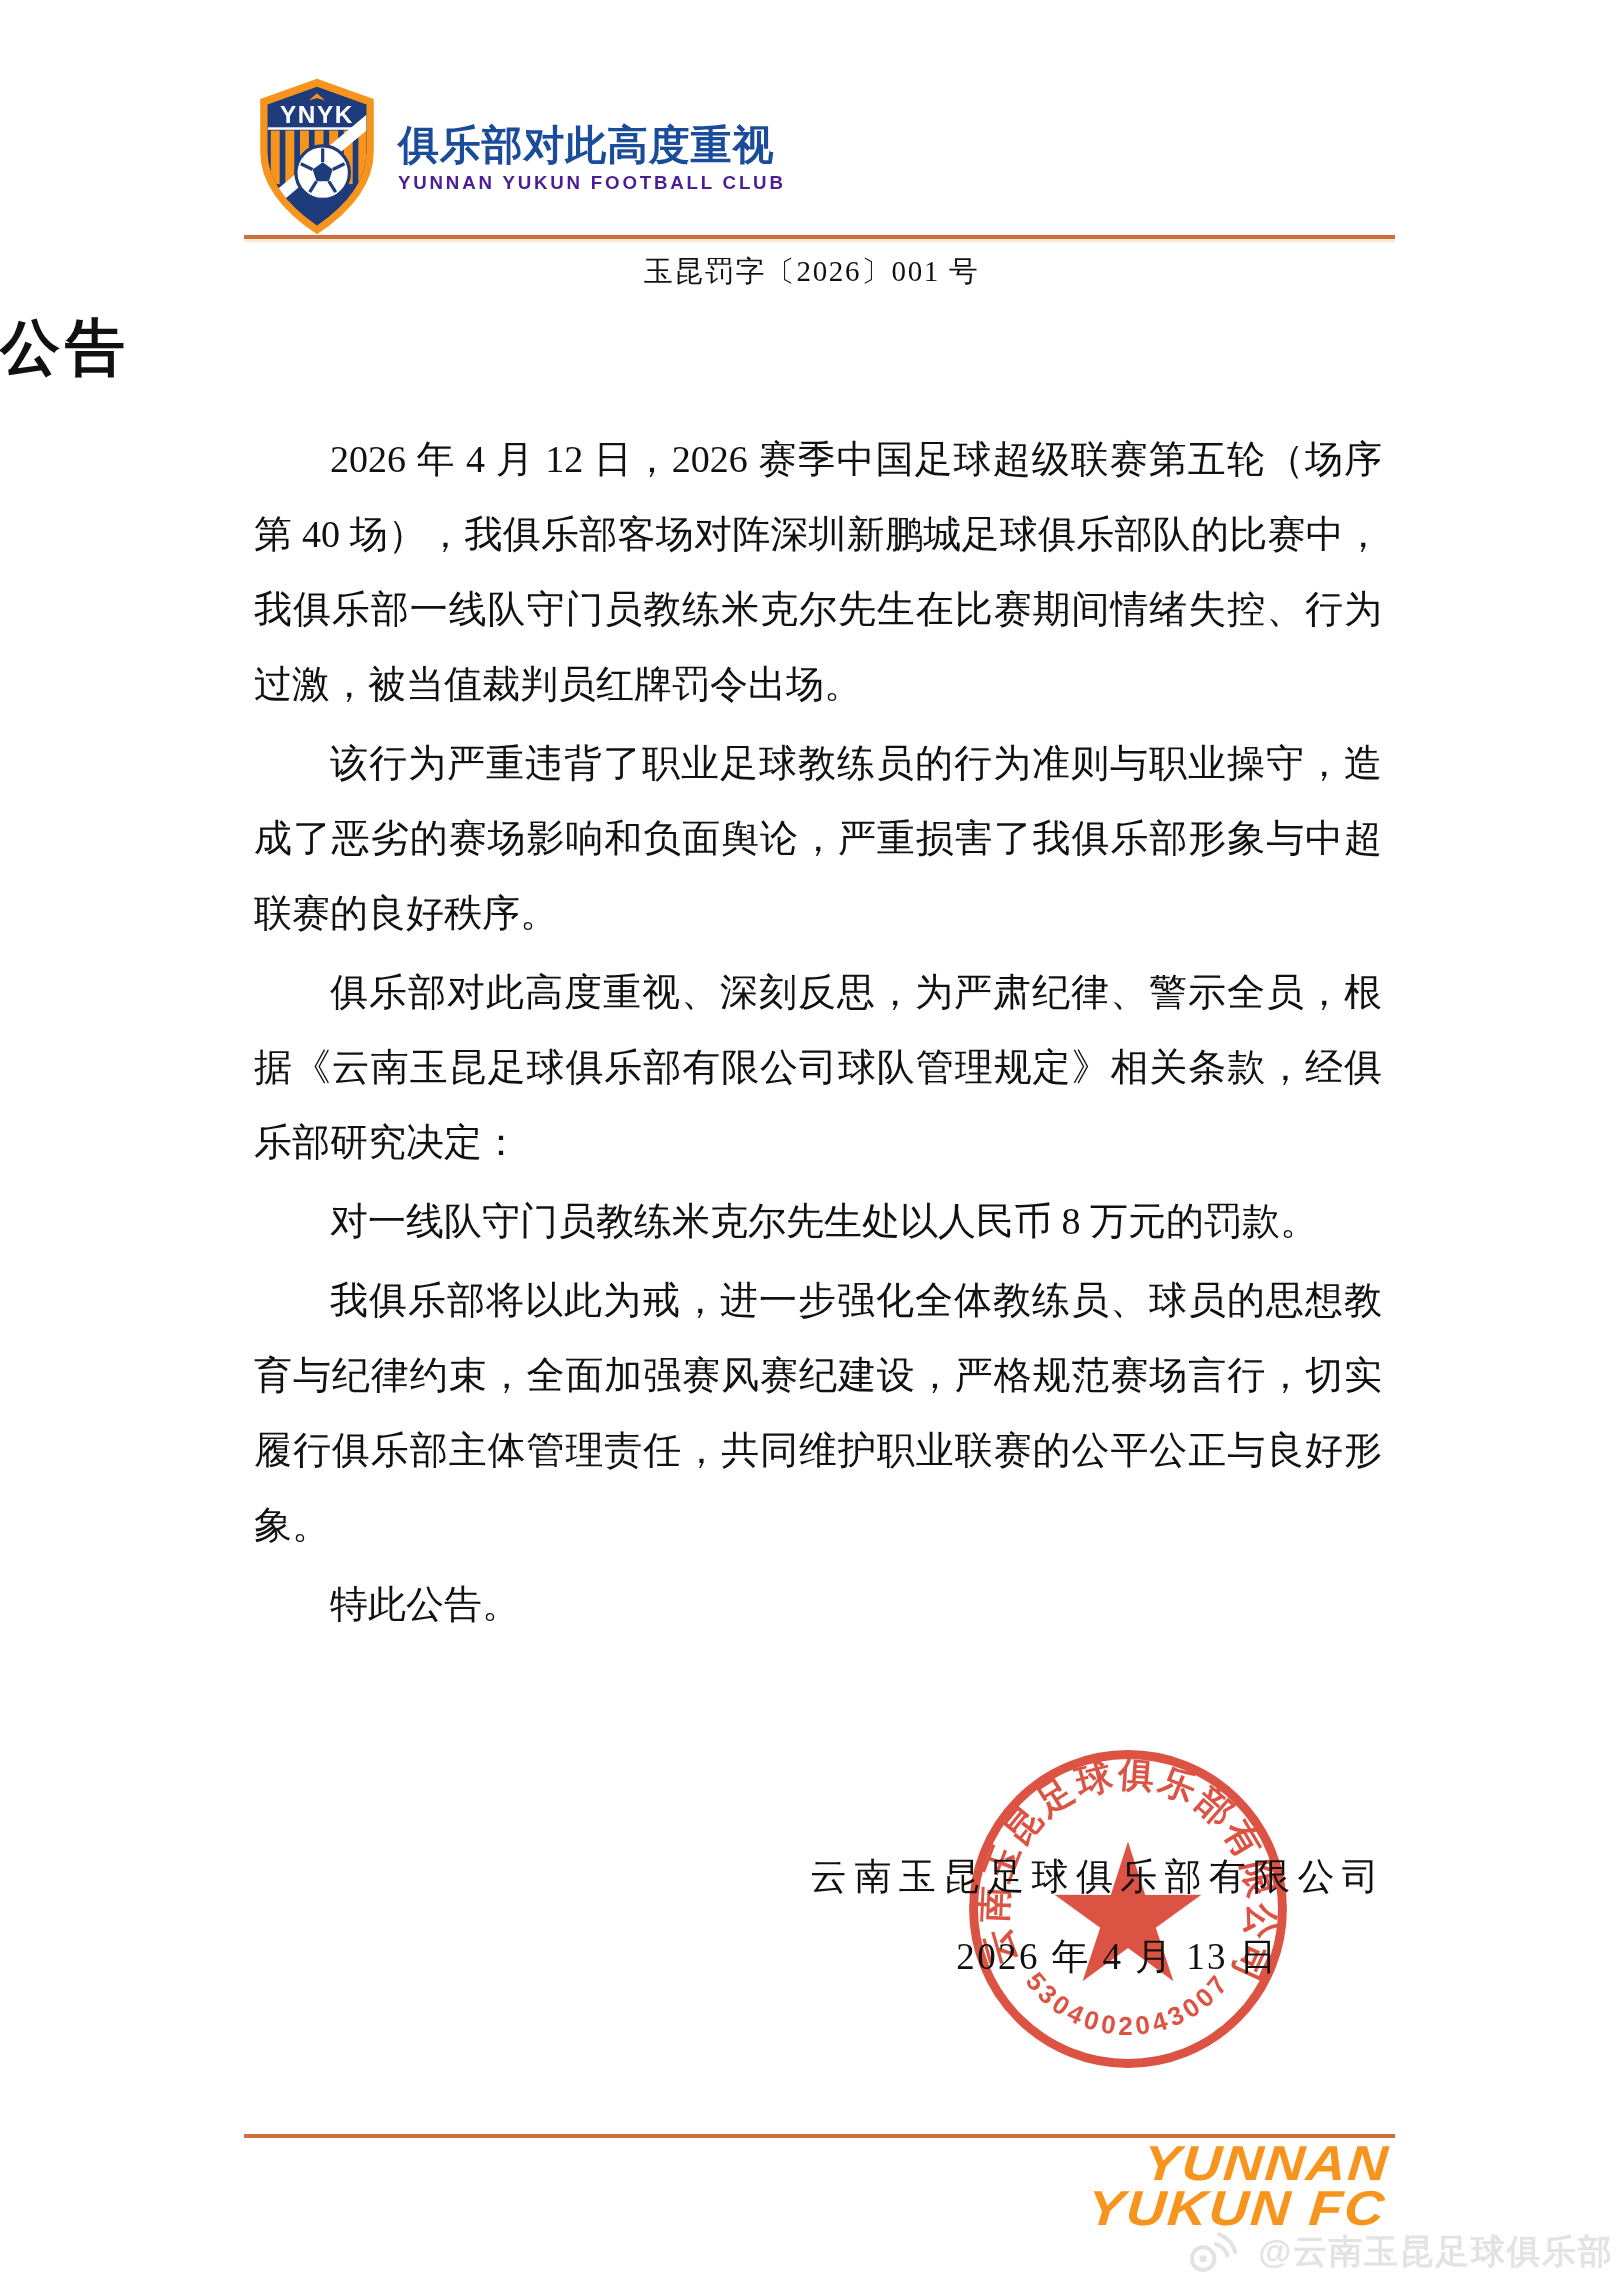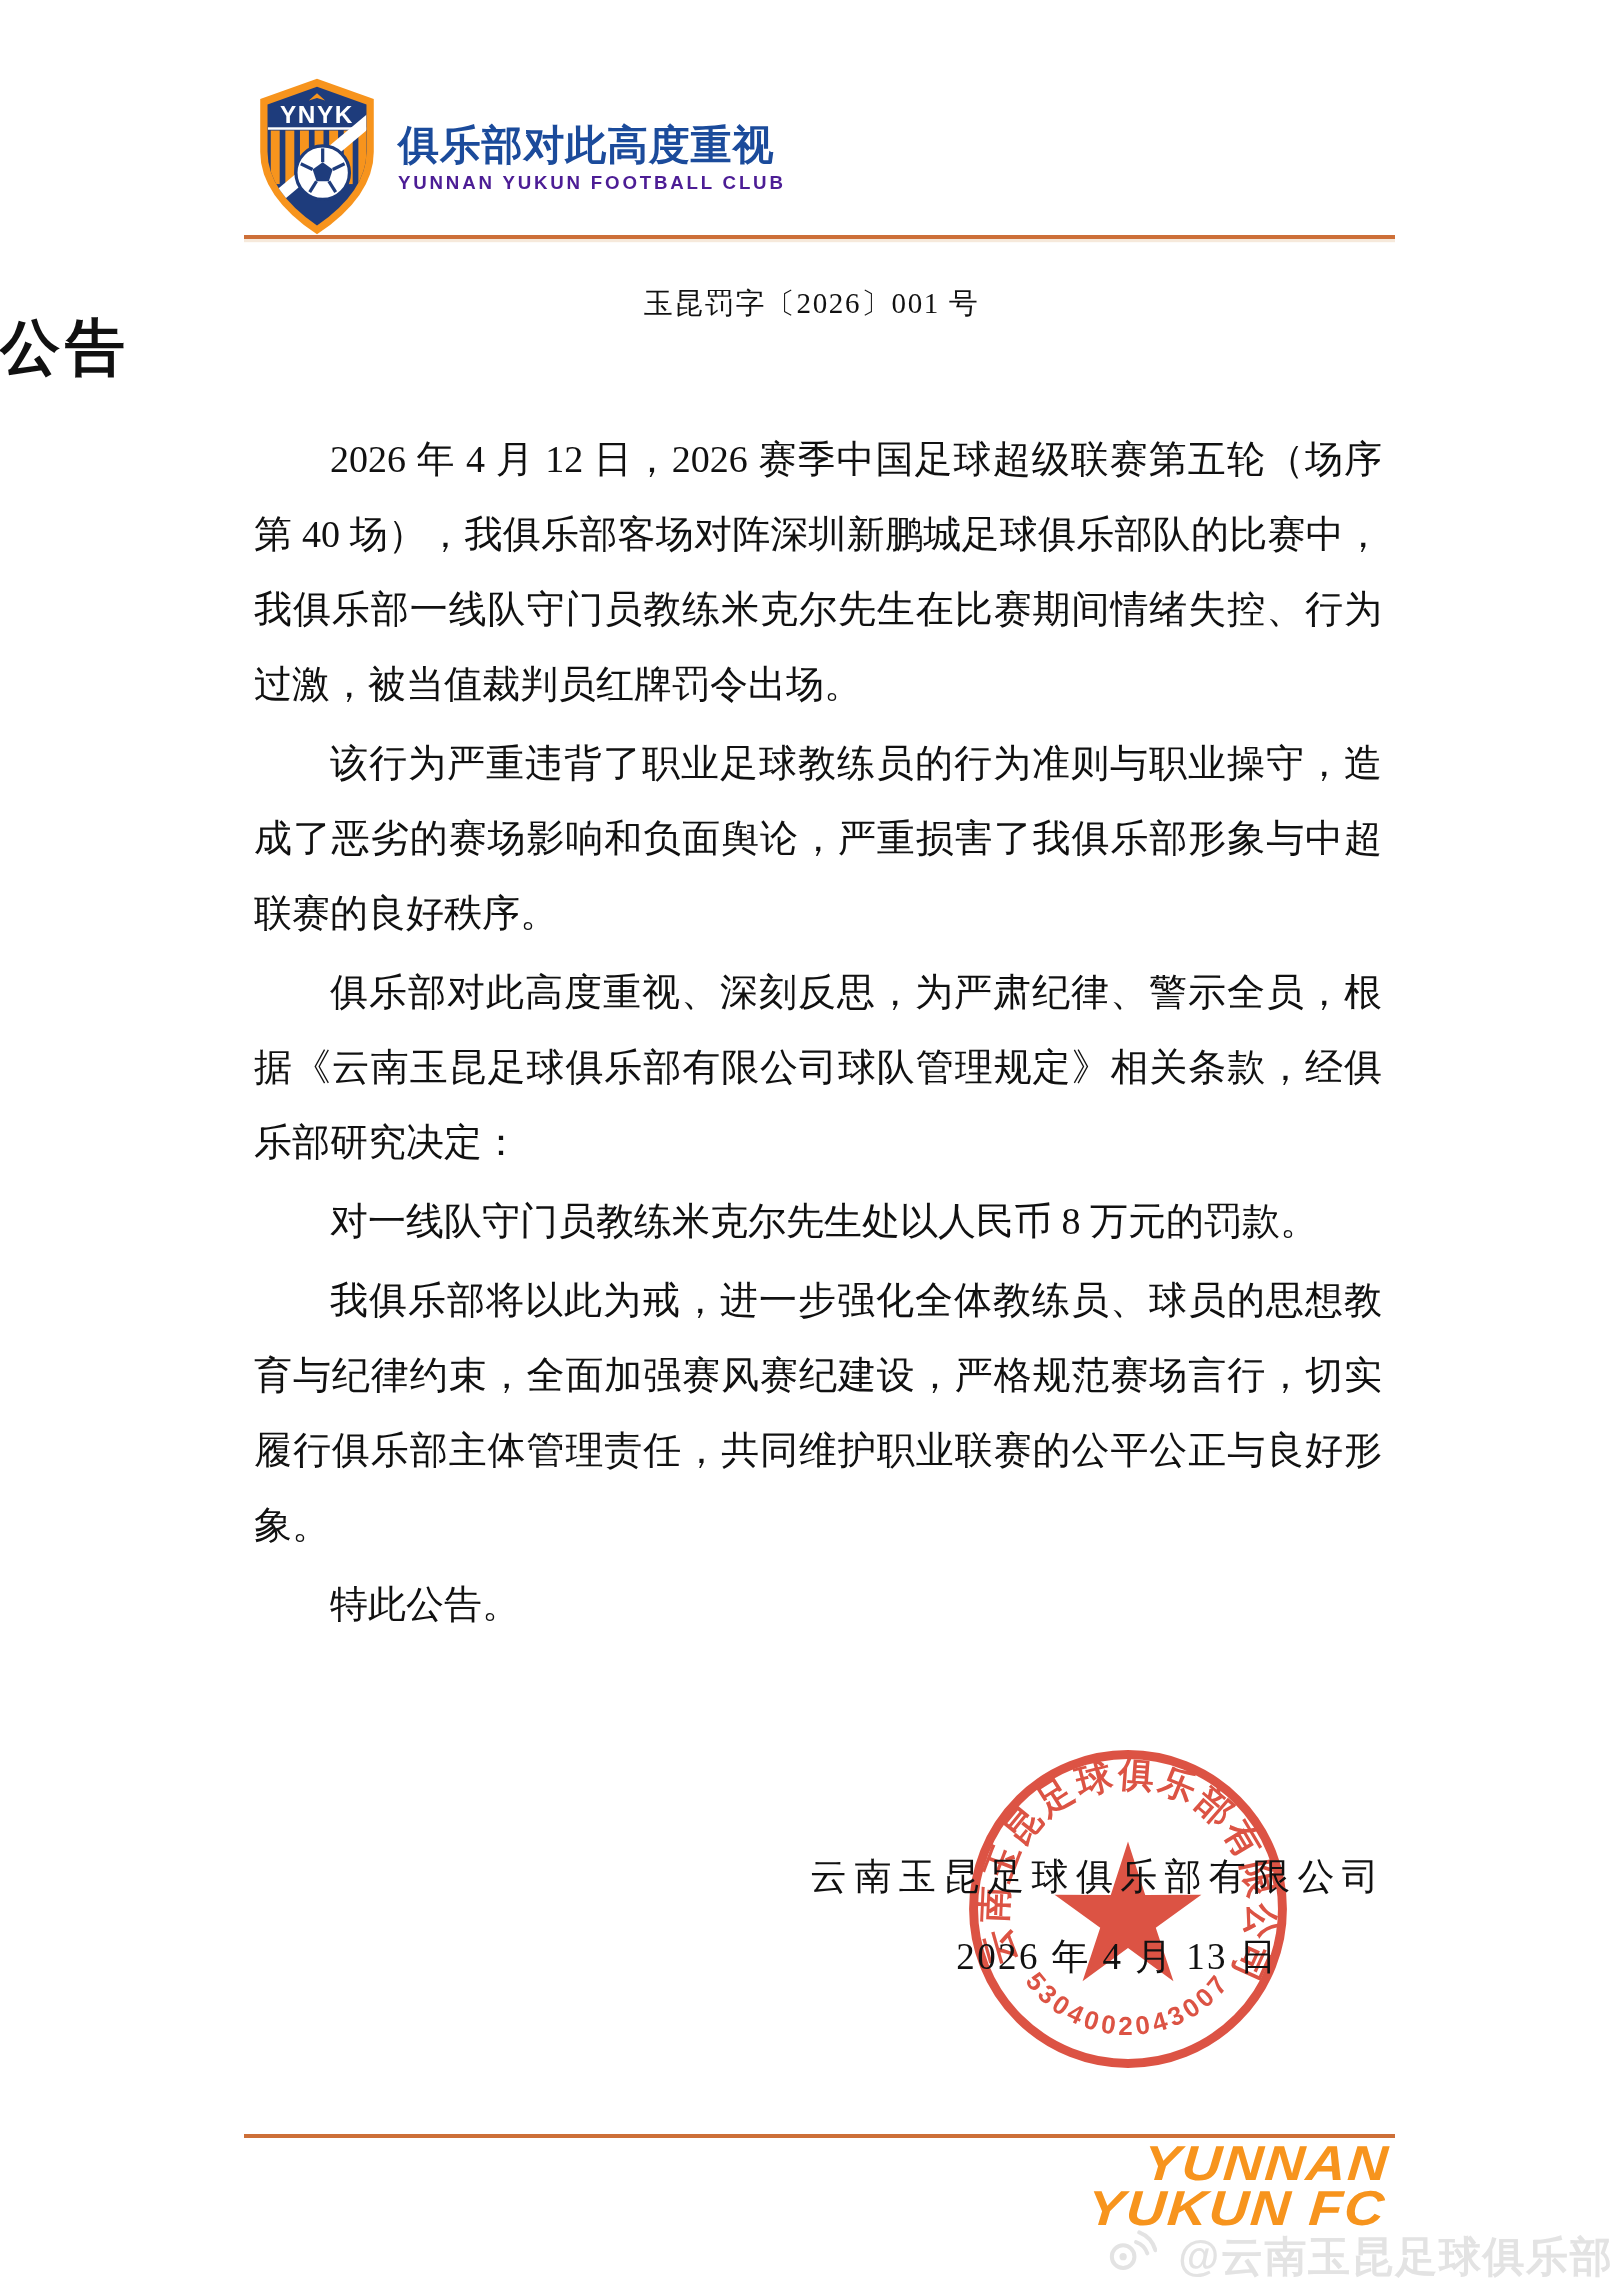--- a/index.html
+++ b/index.html
@@ -12,38 +12,38 @@
   
   .logo{left:244px;top:77px;width:146px;height:159px;}
   .names{left:398px;top:122px;width:568px;font-family:"Liberation Sans","DejaVu Sans",sans-serif;}
   .name-cn{font-size:41px;font-weight:700;color:#1B4B9B;letter-spacing:0.8px;line-height:47px;}
   .name-en{font-size:18.7px;font-weight:700;color:#4c1d95;letter-spacing:2.8px;margin-top:3px;}
   .rule{left:244px;width:1151px;height:4px;background:#CD6F38;}
   .rule-top{top:235px;box-shadow:0 3.2px 0 #F6E9DB;}
   .rule-bottom{top:2134px;}
 
   
-  .doc-number{left:0;top:252px;width:1623px;text-align:center;font-size:29px;letter-spacing:1.6px;margin-top:32px;}
+  .doc-number{left:0;top:252px;width:1623px;text-align:center;font-size:29px;letter-spacing:1.6px;}
   .doc-title{left:0;top:308px;width:1623px;text-align:left;font-size:60px;font-weight:700;letter-spacing:4.9px;}
   .body-text{left:250px;top:418px;width:1136px;font-size:38px;line-height:75px;text-align:justify;}
   .body-text p{margin:4px;text-indent:2em;}
 
   
   .stamp{left:963px;top:1744px;width:330px;height:330px;z-index:1;opacity:.9;mix-blend-mode:multiply;}
   .sign-company{right:237px;top:1852px;font-size:37px;letter-spacing:7.3px;z-index:2;}
   .sign-date{right:344px;top:1932px;font-size:37px;letter-spacing:2.4px;z-index:2;margin-left:38px;}
 
   
   .brand{right:232px;top:2141px;text-align:right;color:#F7941D;
     font-family:"Liberation Sans","DejaVu Sans",sans-serif;font-weight:700;font-style:italic;
     font-size:49px;line-height:45px;letter-spacing:1.6px;
     transform:scaleX(1.12) skewX(-4deg);transform-origin:100% 0;}
-  .watermark{right:9.7px;top:2229px;display:flex;align-items:flex-start;gap:21px;
+  .watermark{right:9.7px;top:2229px;display:flex;align-items:flex-end;gap:21px;
     color:#E3E3E3;font-family:"Liberation Sans","DejaVu Sans",sans-serif;
-    font-size:42px;font-weight:700;letter-spacing:1.6px;z-index:3;}
+    font-size:34px;font-weight:700;letter-spacing:1.6px;z-index:3;}
   .watermark svg{flex:0 0 auto;}
 </style>
 </head>
 <body>
 
 <svg class="abs logo" viewBox="0 0 180 196">
   <defs>
     <clipPath id="shieldClip">
       <path d="M90 12 L151 34 L151 92 Q151 141 90 183 Q29 141 29 92 L29 34 Z"></path>
     </clipPath>

